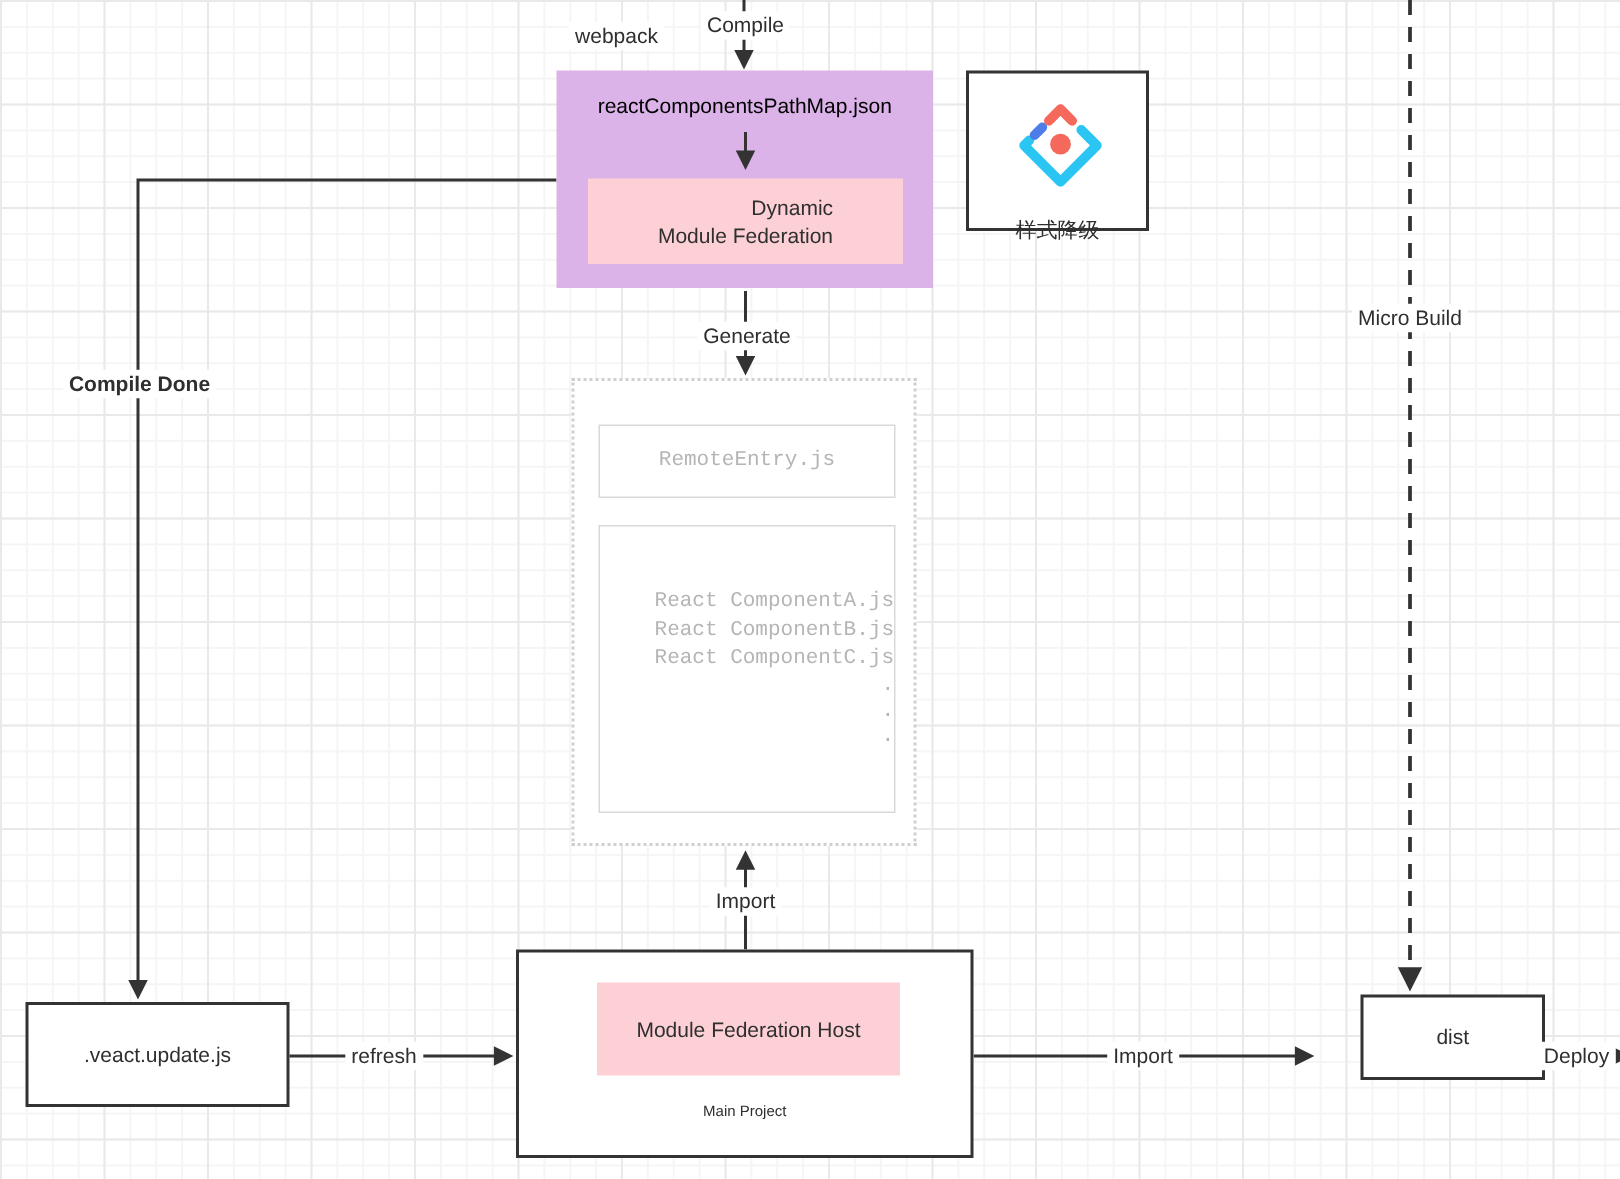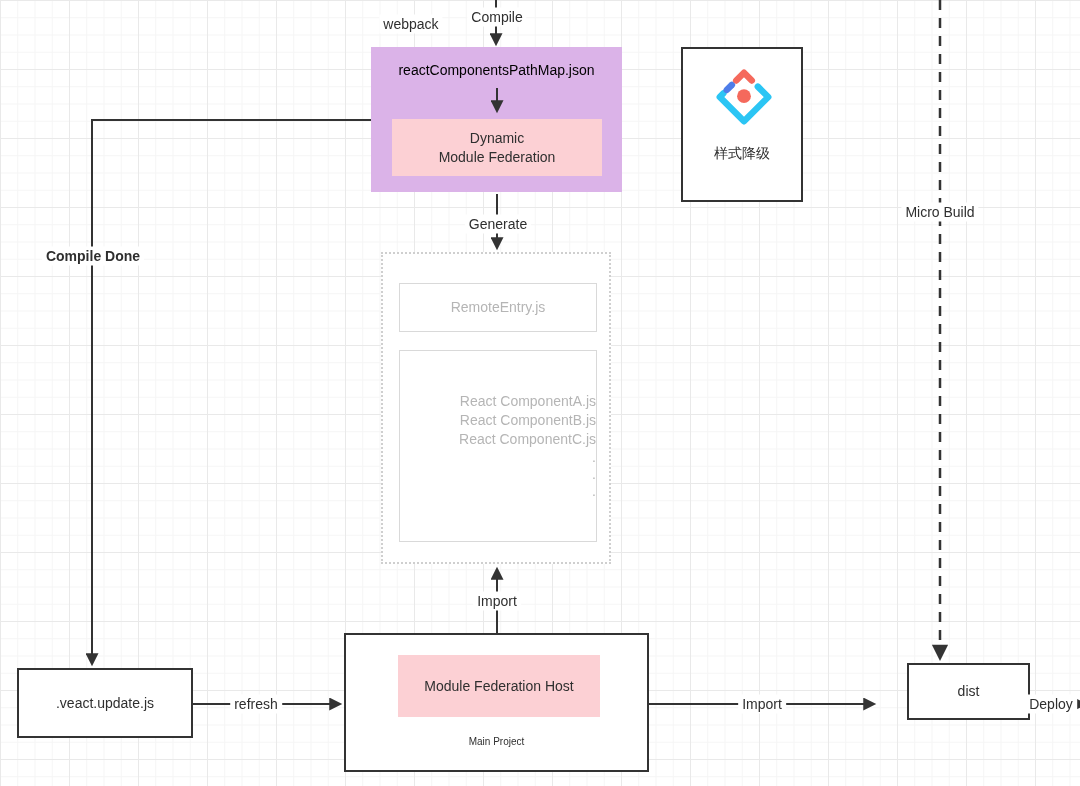--- a/index.html
+++ b/index.html
@@ -27,21 +27,21 @@
   .lbl{
     position:absolute; transform:translate(-50%,-50%);
     background:#fff; padding:1px 4px; font-size:14px; line-height:17px;
     white-space:nowrap; color:#2f2f2f;
   }
   .box{position:absolute;box-sizing:border-box;}
   .solid{background:#fff;border:2px solid var(--line);}
   .center{display:flex;align-items:center;justify-content:center;}
   .purple-box{background:var(--purple);}
   .pink-box{background:var(--pink);}
-  .node-text{font-size:14px;line-height:19px;text-align:center;color:#2f2f2f;}
+  .node-text{font-size:14px;line-height:19px;text-align:right;color:#2f2f2f;}
   .pathmap-title{padding-top:15px;text-align:center;font-size:14px;color:#000000;}
   .inner-arrow{position:absolute;left:118px;top:40px;}
   .style-label{position:absolute;top:96px;left:0;width:100%;text-align:center;font-size:14px;color:#2f2f2f;}
   .dotted-box{border:2px dotted #cfcfcf;background:#fff;}
   .gray-box{background:#fff;border:1.5px solid var(--muted-border);}
   .gray-text{color:var(--muted-text);font-size:14px;line-height:19px;text-align:center;}
   .gray-col{display:flex;flex-direction:column;align-items:flex-end;justify-content:center;}
   .gray-dot{color:var(--muted-text);font-size:14px;line-height:17px;text-align:center;}
   .mp-label{position:absolute;top:101px;left:0;width:100%;text-align:center;font-size:10px;color:#2f2f2f;}
 </style>
@@ -72,31 +72,31 @@
       <path class="conn" d="M8,1 L8,23" marker-end="url(#arr)"></path>
     </svg>
     <div class="box pink-box center" style="left:21px;top:72px;width:210px;height:57px;">
       <div class="node-text">
         <div>Dynamic</div>
         <div>Module Federation</div>
       </div>
     </div>
   </div>
 
-  <div class="box solid" style="left:681px;top:47px;width:122px;height:155px;">
+  <div class="box solid" style="left:644px;top:47px;width:122px;height:107px;">
     <svg width="64" height="64" viewBox="0 0 74 74" style="position:absolute;left:29px;top:16px;">
       <path d="M53,25 L65,37 L37,65 L9,37 L13,33" fill="none" stroke="var(--icon-cyan)" stroke-width="7.5" stroke-linecap="round" stroke-linejoin="round"></path>
       <path d="M17,29 L23,23" fill="none" stroke="var(--icon-blue)" stroke-width="7.5" stroke-linecap="round"></path>
       <path d="M28,18 L37,9 L46,18" fill="none" stroke="var(--icon-red)" stroke-width="7.5" stroke-linecap="round" stroke-linejoin="round"></path>
       <circle cx="37" cy="36" r="8" fill="var(--icon-red)"></circle>
     </svg>
     <div class="style-label">样式降级</div>
   </div>
 
-  <div class="box dotted-box" style="left:381px;top:252px;width:230px;height:312px;">
+  <div class="box dotted-box" style="left:381px;top:252px;width:230px;height:312px;font-family:Liberation Mono, monospace;">
     <div class="box gray-box center" style="left:16px;top:29px;width:198px;height:49px;">
       <span class="gray-text">RemoteEntry.js</span>
     </div>
     <div class="box gray-box gray-col" style="left:16px;top:96px;width:198px;height:192px;">
       <div class="gray-text">React ComponentA.js</div>
       <div class="gray-text">React ComponentB.js</div>
       <div class="gray-text">React ComponentC.js</div>
       <div class="gray-dot">.</div>
       <div class="gray-dot">.</div>
       <div class="gray-dot">.</div>

